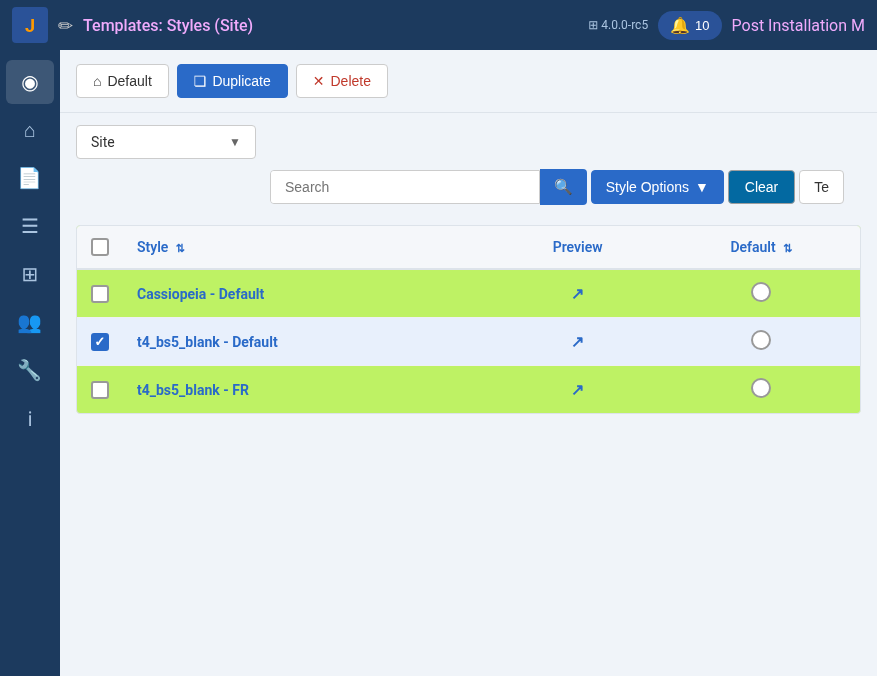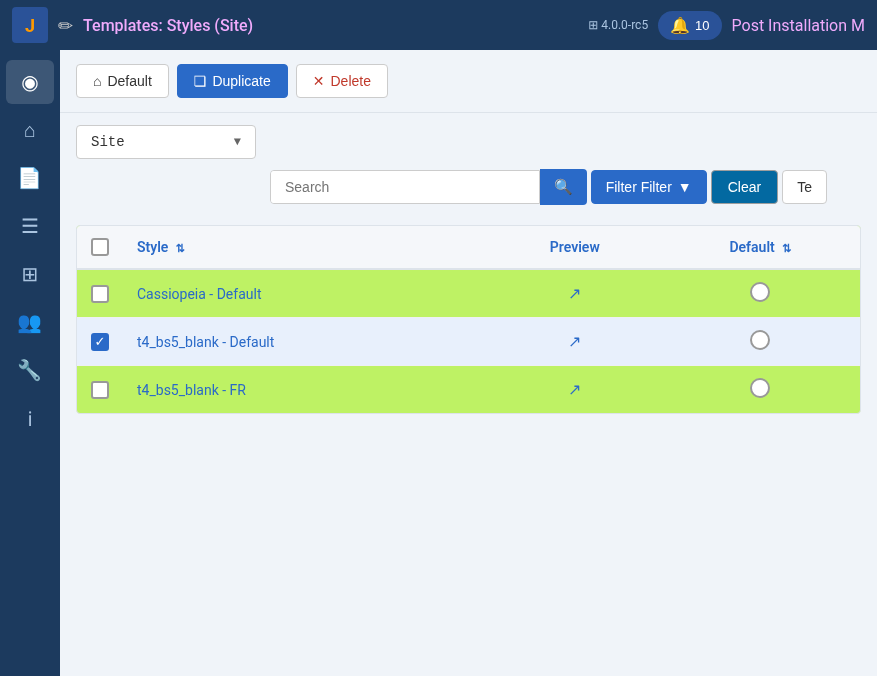--- a/index.html
+++ b/index.html
@@ -91,21 +91,21 @@
     .btn-primary {
       background: #2a6ac8;
       color: white;
       border-color: #2a6ac8;
     }
     .btn-danger { color: #c0392b; }
 
     
     .filter-bar {
       padding: 12px 16px 0 16px;
-      display: flex; align-items: center; gap: 0; font-family: Liberation Mono, monospace;
+      display: flex; align-items: center; gap: 0;
     }
     .site-dropdown {
       display: flex; align-items: center; justify-content: space-between;
       padding: 8px 14px;
       border: 1px solid #ccc;
       border-radius: 4px;
       background: white;
       cursor: pointer;
       font-size: 14px;
       min-width: 180px;
@@ -198,20 +198,21 @@
       white-space: nowrap;
     }
     th.sort { cursor: pointer; }
     th .sort-arrows { font-size: 11px; margin-left: 4px; color: #2a6ac8; }
     th.preview-col, th.default-col { text-align: center; }
     th.cb-col { width: 40px; }
     td {
       padding: 12px 14px;
       border-bottom: 1px solid #eef0f3;
       vertical-align: middle;
+      font-weight: bold;
     }
     td.cb-col { text-align: center; }
     td.preview-col, td.default-col { text-align: center; }
     tr:last-child td { border-bottom: none; }
     tr.selected-row { background: #e8f0fc; }
 
     .style-link {
       color: #2a6ac8;
       text-decoration: none;
       cursor: pointer;
@@ -323,21 +324,21 @@
     </div>
 
     <div class="search-row">
       <div class="search-input-wrap">
         <input class="search-input" type="text" value="" placeholder="Search" style="">
       </div>
       <button class="search-btn">
         <span>🔍</span>
       </button>
       <button class="filter-options-btn">
-        <span>Filter Filter</span>
+        <span>Style Options</span>
         <span>▼</span>
       </button>
       <button class="clear-btn">
         <span>Clear</span>
       </button>
       <button class="te-btn">
         <span>Te</span>
       </button>
     </div>
 

